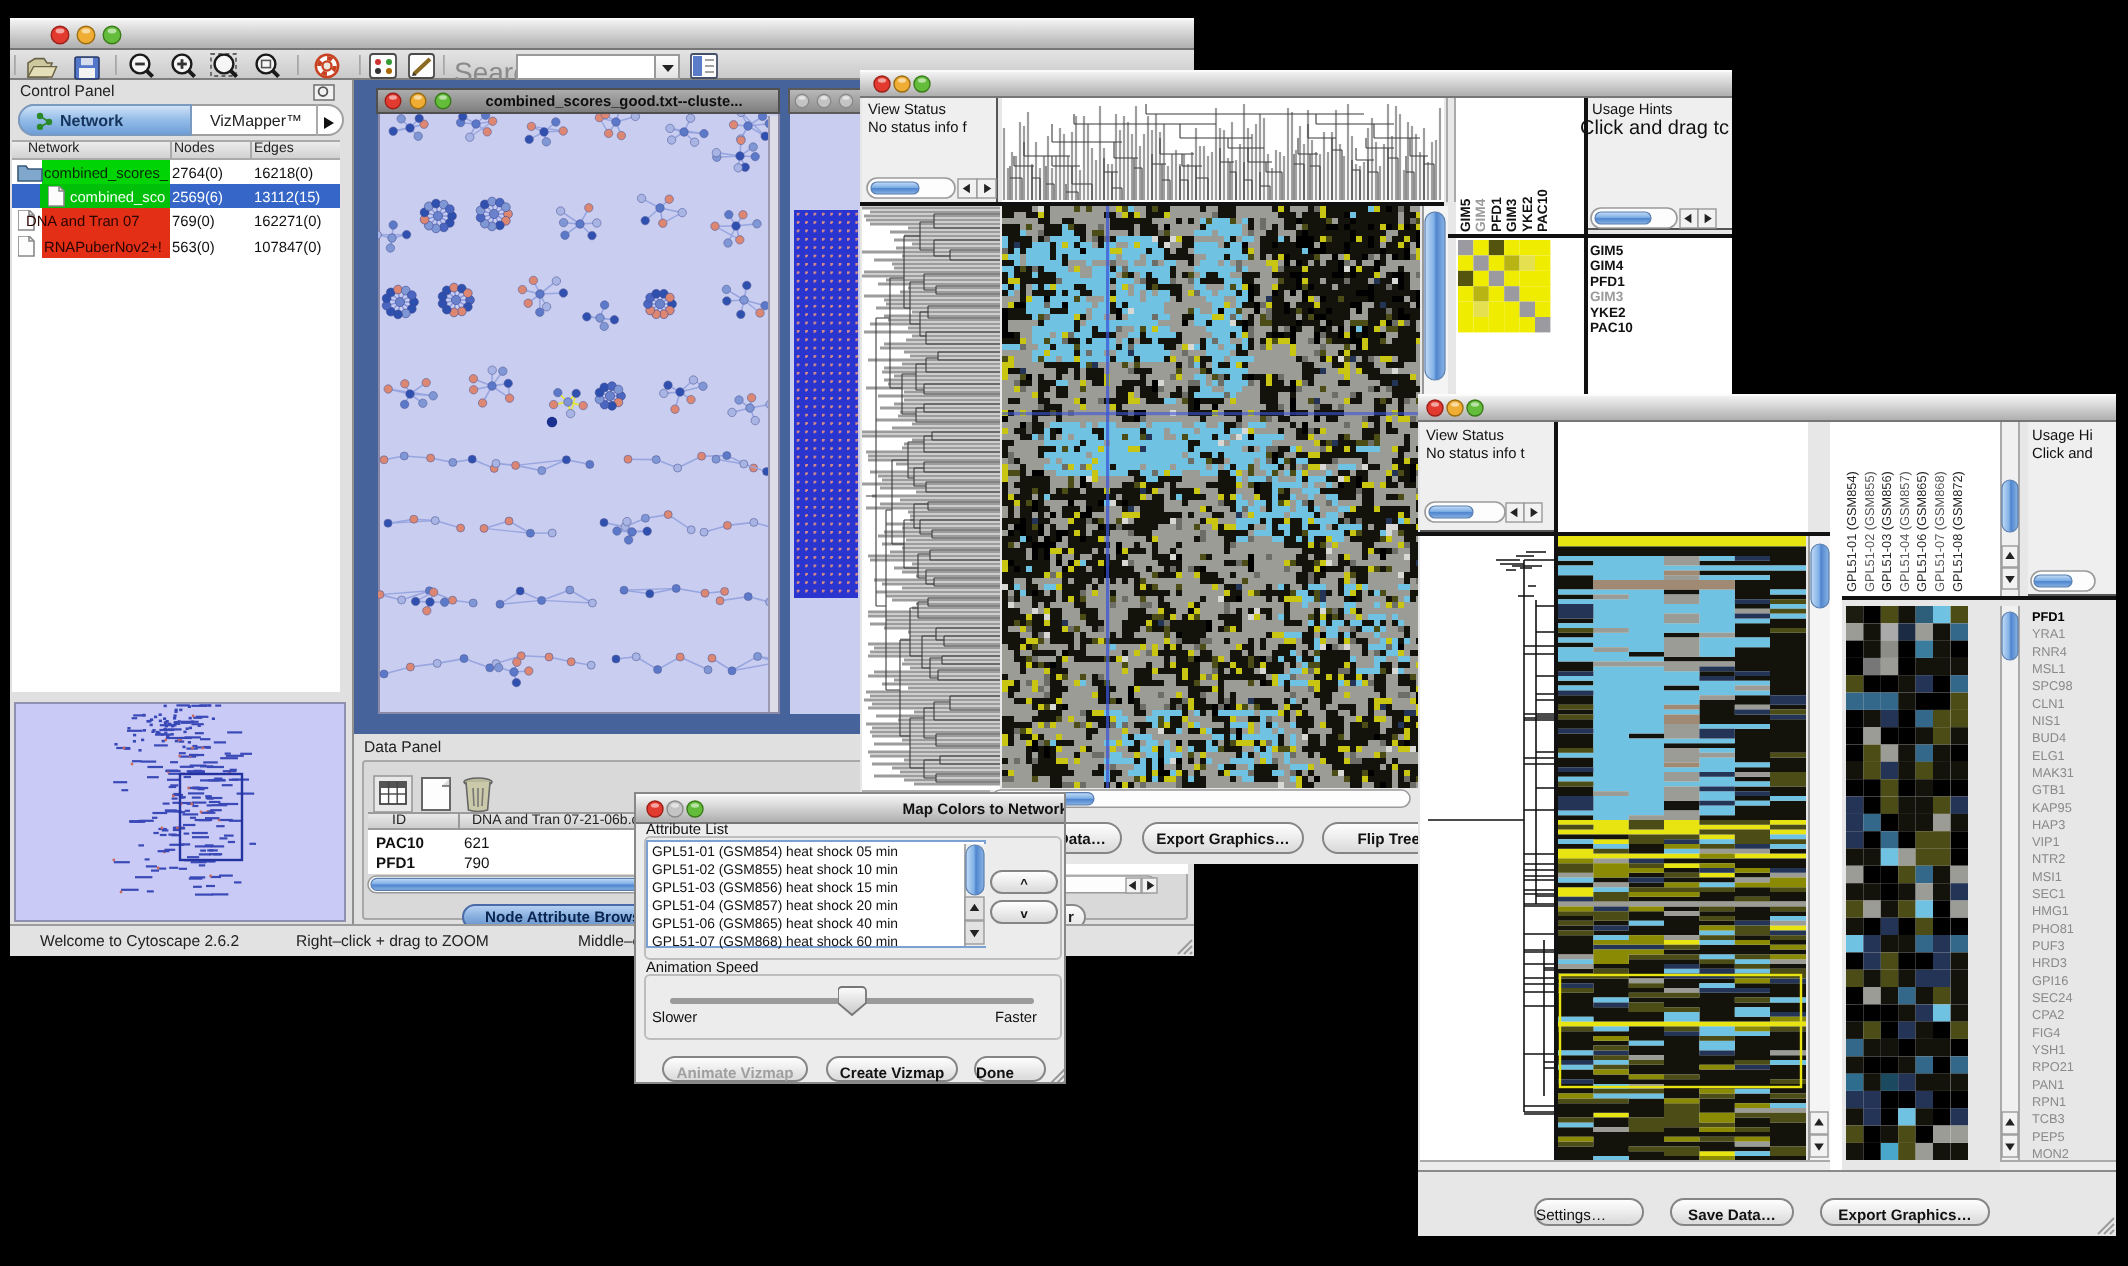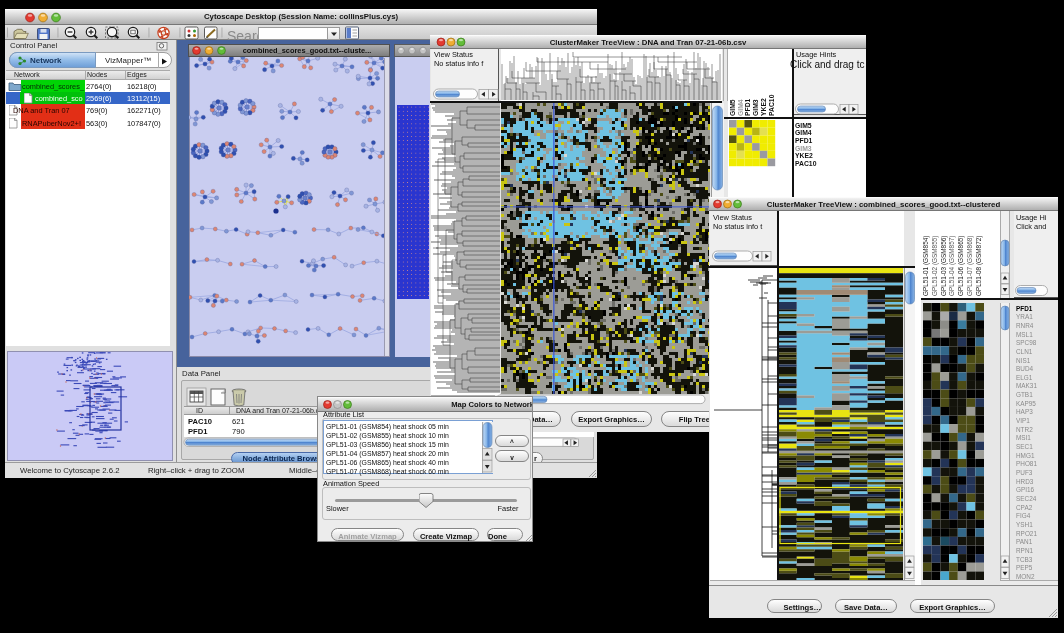--- a/index.html
+++ b/index.html
@@ -20,21 +20,20 @@
           <stop offset="1" stop-color="#8ab4e4"></stop>
         </linearGradient>
 </defs>
       <circle cx="30" cy="17.5" r="4.4" fill="#e33a30" stroke="#9a2018" stroke-width=".7"></circle>
       <ellipse cx="30" cy="15.52" rx="2.2" ry="1.2320000000000002" fill="#fff" opacity=".55"></ellipse>
       <circle cx="43" cy="17.5" r="4.4" fill="#f0ad33" stroke="#9a6d12" stroke-width=".7"></circle>
       <ellipse cx="43" cy="15.52" rx="2.2" ry="1.2320000000000002" fill="#fff" opacity=".55"></ellipse>
       <circle cx="56" cy="17.5" r="4.4" fill="#63bd3a" stroke="#3a7a1a" stroke-width=".7"></circle>
       <ellipse cx="56" cy="15.52" rx="2.2" ry="1.2320000000000002" fill="#fff" opacity=".55"></ellipse>
     </svg>
-    <div style="left:0px;top:2.5px;width:592px;text-align:center;font-weight:bold;font-size:7.8px;color:#111;white-space:nowrap">Cytoscape Desktop (Session Name: collinsPlus.cys)</div>
     <div style="left:0px;top:16px;width:592px;height:15px;background:linear-gradient(#e4e4e4,#cacaca);border-bottom:1px solid #7f7f7f"></div>
     <svg style="left:0px;top:16px" width="592" height="15" viewBox="5 25 592 15">
       <rect x="7" y="27.5" width="0.9" height="10" fill="#a8a8a8"></rect>
       <rect x="57.5" y="27.5" width="0.9" height="10" fill="#a8a8a8"></rect>
       <rect x="148.5" y="27.5" width="0.9" height="10" fill="#a8a8a8"></rect>
       <rect x="179.5" y="27.5" width="0.9" height="10" fill="#a8a8a8"></rect>
       <rect x="221.5" y="27.5" width="0.9" height="10" fill="#a8a8a8"></rect>
       <path d="M14 38.5 V31.5 l3.5-2.2 h4.5 l1.5 2.2 H26 l-2.5 7z" fill="#cdc89e" stroke="#6b6345" stroke-width=".8"></path>
       <path d="M14 38.5 l2.8-5.2 h11.5 l-2.3 5.2z" fill="#e4dfb8" stroke="#6b6345" stroke-width=".7"></path>
       <rect x="37.5" y="28.5" width="12" height="11" rx="1" fill="#5377c9" stroke="#2a3a66" stroke-width=".8"></rect>
@@ -1155,21 +1154,20 @@
           <stop offset="1" stop-color="#8ab4e4"></stop>
         </linearGradient>
 </defs>
       <circle cx="441" cy="42" r="4" fill="#e33a30" stroke="#9a2018" stroke-width=".7"></circle>
       <ellipse cx="441" cy="40.2" rx="2.0" ry="1.12" fill="#fff" opacity=".55"></ellipse>
       <circle cx="451" cy="42" r="4" fill="#f0ad33" stroke="#9a6d12" stroke-width=".7"></circle>
       <ellipse cx="451" cy="40.2" rx="2.0" ry="1.12" fill="#fff" opacity=".55"></ellipse>
       <circle cx="461" cy="42" r="4" fill="#63bd3a" stroke="#3a7a1a" stroke-width=".7"></circle>
       <ellipse cx="461" cy="40.2" rx="2.0" ry="1.12" fill="#fff" opacity=".55"></ellipse>
     </svg>
-    <div style="left:0px;top:2.5px;width:436px;text-align:center;font-weight:bold;font-size:7.8px;color:#111;white-space:nowrap">ClusterMaker TreeView : DNA and Tran 07-21-06b.csv</div>
     <div style="left:1px;top:14px;width:68px;height:53px;background:#efefef;border-right:1.3px solid #555;border-bottom:1.3px solid #555"></div>
     <div style="left:4px;top:15px;font-size:7.4px;color:#111;white-space:nowrap">View Status</div>
     <div style="left:4px;top:24px;font-size:7.4px;color:#111;white-space:nowrap">No status info f</div>
     <svg style="left:2px;top:53px" width="68" height="13" viewBox="432 88 68 13">
       <defs>
 <linearGradient id="aqv" x1="0" x2="1" y1="0" y2="0">
           <stop offset="0" stop-color="#c4dcf6"></stop>
           <stop offset=".45" stop-color="#7fb0e6"></stop>
           <stop offset=".55" stop-color="#4f85cf"></stop>
           <stop offset="1" stop-color="#8ab4e4"></stop>
@@ -1355,21 +1353,20 @@
           <stop offset="1" stop-color="#8ab4e4"></stop>
         </linearGradient>
 </defs>
       <circle cx="717.5" cy="204" r="4" fill="#e33a30" stroke="#9a2018" stroke-width=".7"></circle>
       <ellipse cx="717.5" cy="202.2" rx="2.0" ry="1.12" fill="#fff" opacity=".55"></ellipse>
       <circle cx="727.5" cy="204" r="4" fill="#f0ad33" stroke="#9a6d12" stroke-width=".7"></circle>
       <ellipse cx="727.5" cy="202.2" rx="2.0" ry="1.12" fill="#fff" opacity=".55"></ellipse>
       <circle cx="737.5" cy="204" r="4" fill="#63bd3a" stroke="#3a7a1a" stroke-width=".7"></circle>
       <ellipse cx="737.5" cy="202.2" rx="2.0" ry="1.12" fill="#fff" opacity=".55"></ellipse>
     </svg>
-    <div style="left:0px;top:2.5px;width:349px;text-align:center;font-weight:bold;font-size:7.8px;color:#111;white-space:nowrap">ClusterMaker TreeView : combined_scores_good.txt--clustered</div>
     <div style="left:1px;top:14px;width:68px;height:55px;background:#efefef;border-right:1.3px solid #555;border-bottom:1.3px solid #555"></div>
     <div style="left:4px;top:16px;font-size:7.4px;color:#111;white-space:nowrap">View Status</div>
     <div style="left:4px;top:25px;font-size:7.4px;color:#111;white-space:nowrap">No status info t</div>
     <svg style="left:2px;top:53px" width="68" height="13" viewBox="711 250 68 13">
       <defs>
 <linearGradient id="aqv" x1="0" x2="1" y1="0" y2="0">
           <stop offset="0" stop-color="#c4dcf6"></stop>
           <stop offset=".45" stop-color="#7fb0e6"></stop>
           <stop offset=".55" stop-color="#4f85cf"></stop>
           <stop offset="1" stop-color="#8ab4e4"></stop>
@@ -1761,21 +1758,21 @@
       <text x="1016" y="535.7" font-size="6.4" font-weight="normal" fill="#8a8a8a" font-family="Liberation Sans">RPO21</text>
       <text x="1016" y="544.3" font-size="6.4" font-weight="normal" fill="#8a8a8a" font-family="Liberation Sans">PAN1</text>
       <text x="1016" y="553.0" font-size="6.4" font-weight="normal" fill="#8a8a8a" font-family="Liberation Sans">RPN1</text>
       <text x="1016" y="561.6" font-size="6.4" font-weight="normal" fill="#8a8a8a" font-family="Liberation Sans">TCB3</text>
       <text x="1016" y="570.3" font-size="6.4" font-weight="normal" fill="#8a8a8a" font-family="Liberation Sans">PEP5</text>
       <text x="1016" y="579.0" font-size="6.4" font-weight="normal" fill="#8a8a8a" font-family="Liberation Sans">MON2</text>
     </svg>
     <div style="left:1px;top:383px;width:205px;height:5px;background:#ececec;border-top:1px solid #aaa"></div>
     <div style="left:291px;top:383px;width:58px;height:5px;background:#ececec;border-top:1px solid #aaa"></div>
     <div style="left:0px;top:388px;width:349px;height:33px;background:#e7e7e7;border-top:1px solid #8a8a8a"></div>
-    <div style="left:58px;top:402px;width:55px;height:14px;background:linear-gradient(#fefefe,#eee 45%,#ddd 90%);border:1px solid #858585;border-radius:8px;font-weight:bold;font-size:7.6px;color:#111;text-align:right;white-space:nowrap"><span style="position:relative;top:2.5px">Settings…</span></div>
+    <div style="left:58px;top:402px;width:55px;height:14px;background:linear-gradient(#fefefe,#eee 45%,#ddd 90%);border:1px solid #858585;border-radius:8px;font-weight:normal;font-size:7.6px;color:#111;text-align:left;white-space:nowrap"><span style="position:relative;top:2.5px">Settings…</span></div>
     <div style="left:126px;top:402px;width:62px;height:14px;background:linear-gradient(#fefefe,#eee 45%,#ddd 90%);border:1px solid #858585;border-radius:8px;font-weight:bold;font-size:7.6px;color:#111;text-align:center;white-space:nowrap"><span style="position:relative;top:2.5px">Save Data…</span></div>
     <div style="left:201px;top:402px;width:85px;height:14px;background:linear-gradient(#fefefe,#eee 45%,#ddd 90%);border:1px solid #858585;border-radius:8px;font-weight:bold;font-size:7.6px;color:#111;text-align:center;white-space:nowrap"><span style="position:relative;top:2.5px">Export Graphics…</span></div>
     <svg style="left:339px;top:411px" width="10" height="10" viewBox="1048 608 10 10">
       <g stroke="#9a9a9a" stroke-width="1">
         <line x1="1049" y1="617" x2="1057" y2="609"></line>
         <line x1="1052" y1="617" x2="1057" y2="612"></line>
         <line x1="1055" y1="617" x2="1057" y2="615"></line>
       </g>
     </svg>
   </div>

